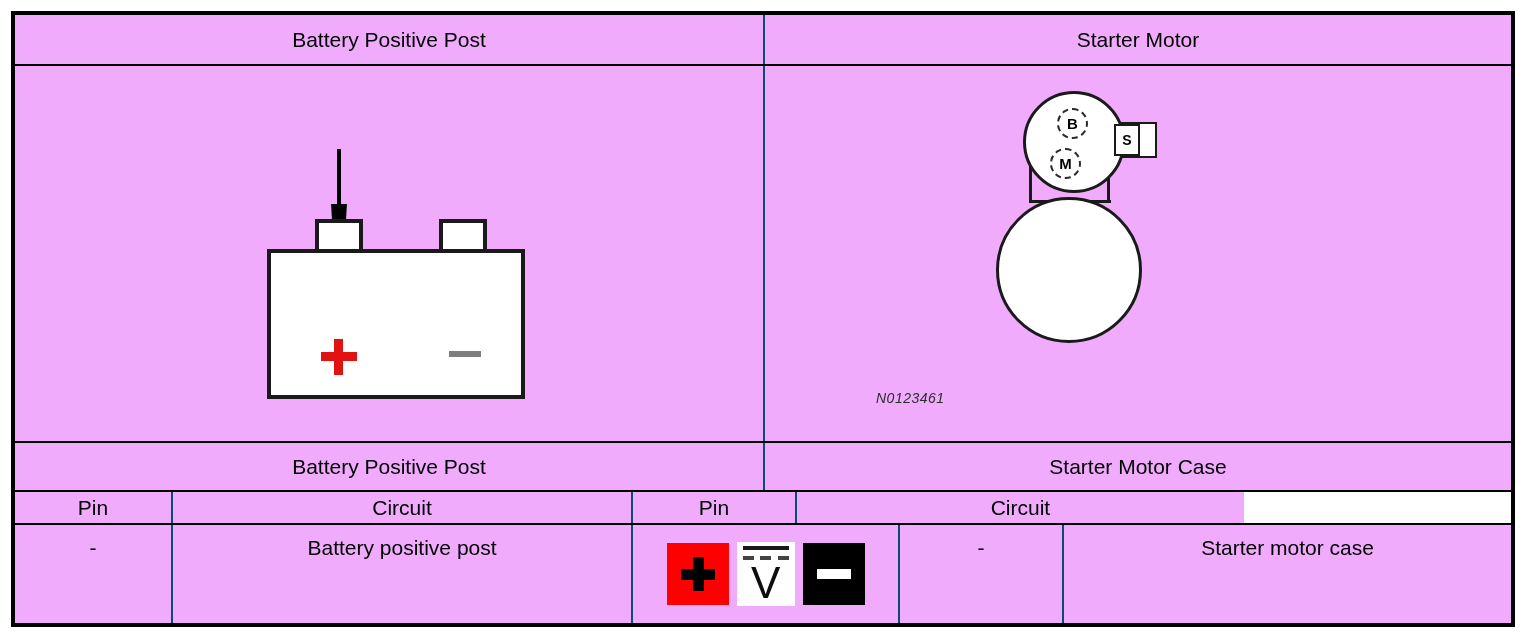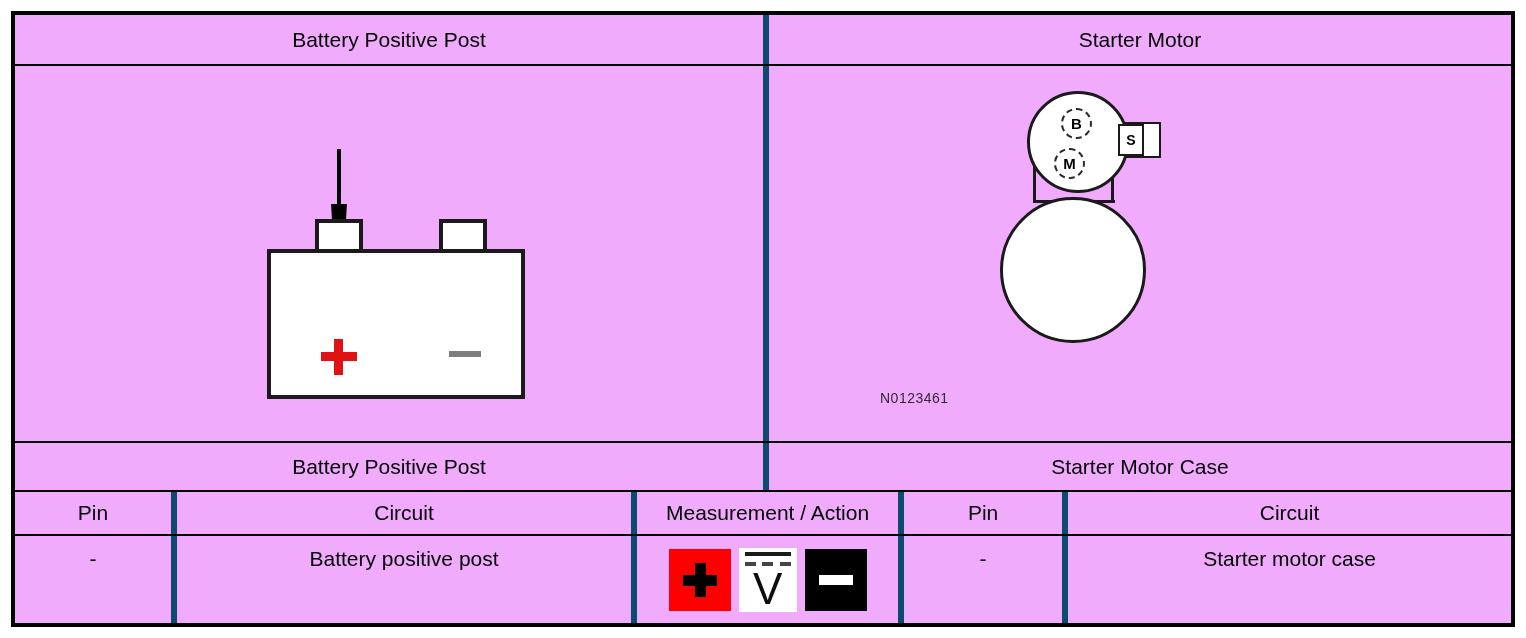--- a/index.html
+++ b/index.html
@@ -37,42 +37,42 @@
   }
   .cell {
     box-sizing: border-box;
     display: flex;
     align-items: center;
     justify-content: center;
     font-size: 21px;
     color: #000000;
     background: #f0abfc;
   }
-  .divider-v { border-left: 6px solid #0c4a6e; }
+  .divider-v { border-left: 2px solid #0c4a6e; }
   .row-border-b { border-bottom: 2px solid #000000; }
 
   
   .hdr-row { height: 51px; }
   .hdr-cell { width: 50%; font-size: 21px; }
 
   
   .fig-row { height: 377px; }
   .fig-cell {
     width: 50%;
     position: relative;
     align-items: stretch;
     justify-content: flex-start;
     display: block;
   }
 
   
   .sub-row { height: 49px; }
 
   
-  .colhdr-row { height: 44px; }
+  .colhdr-row { height: 33px; }
 
   
   .data-row { flex: 1 1 auto; }
   .data-cell {
     align-items: flex-start;
     padding-top: 11px;
   }
 
   
   .c-pin      { width: 10.43%; }   
@@ -270,20 +270,21 @@
     z-index: 2;
   }
   .ref-num {
     position: absolute;
     left: 111px;
     top: 324px;
     font-size: 14px;
     letter-spacing: 0.5px;
     color: #2d2d2d;
     font-family: "Liberation Sans", sans-serif;
+    font-style: italic;
   }
 
   
   .meas-group {
     display: flex;
     align-items: center;
     justify-content: center;
     gap: 8px;
   }
   .icon-sq {
@@ -405,21 +406,20 @@
     </div>
 
     <div class="row sub-row row-border-b">
       <div class="cell hdr-cell">Battery Positive Post</div>
       <div class="cell hdr-cell divider-v">Starter Motor Case</div>
     </div>
 
     <div class="row colhdr-row row-border-b">
       <div class="cell c-pin">Pin</div>
       <div class="cell c-circuit divider-v">Circuit</div>
-      <div class="cell c-meas divider-v">Measurement / Action</div>
       <div class="cell c-pin2 divider-v">Pin</div>
       <div class="cell c-circuit2 divider-v">Circuit</div>
     </div>
 
     <div class="row data-row">
       <div class="cell c-pin data-cell">-</div>
       <div class="cell c-circuit divider-v data-cell">Battery positive post</div>
 
       <div class="cell c-meas divider-v">
         <div class="meas-group">

